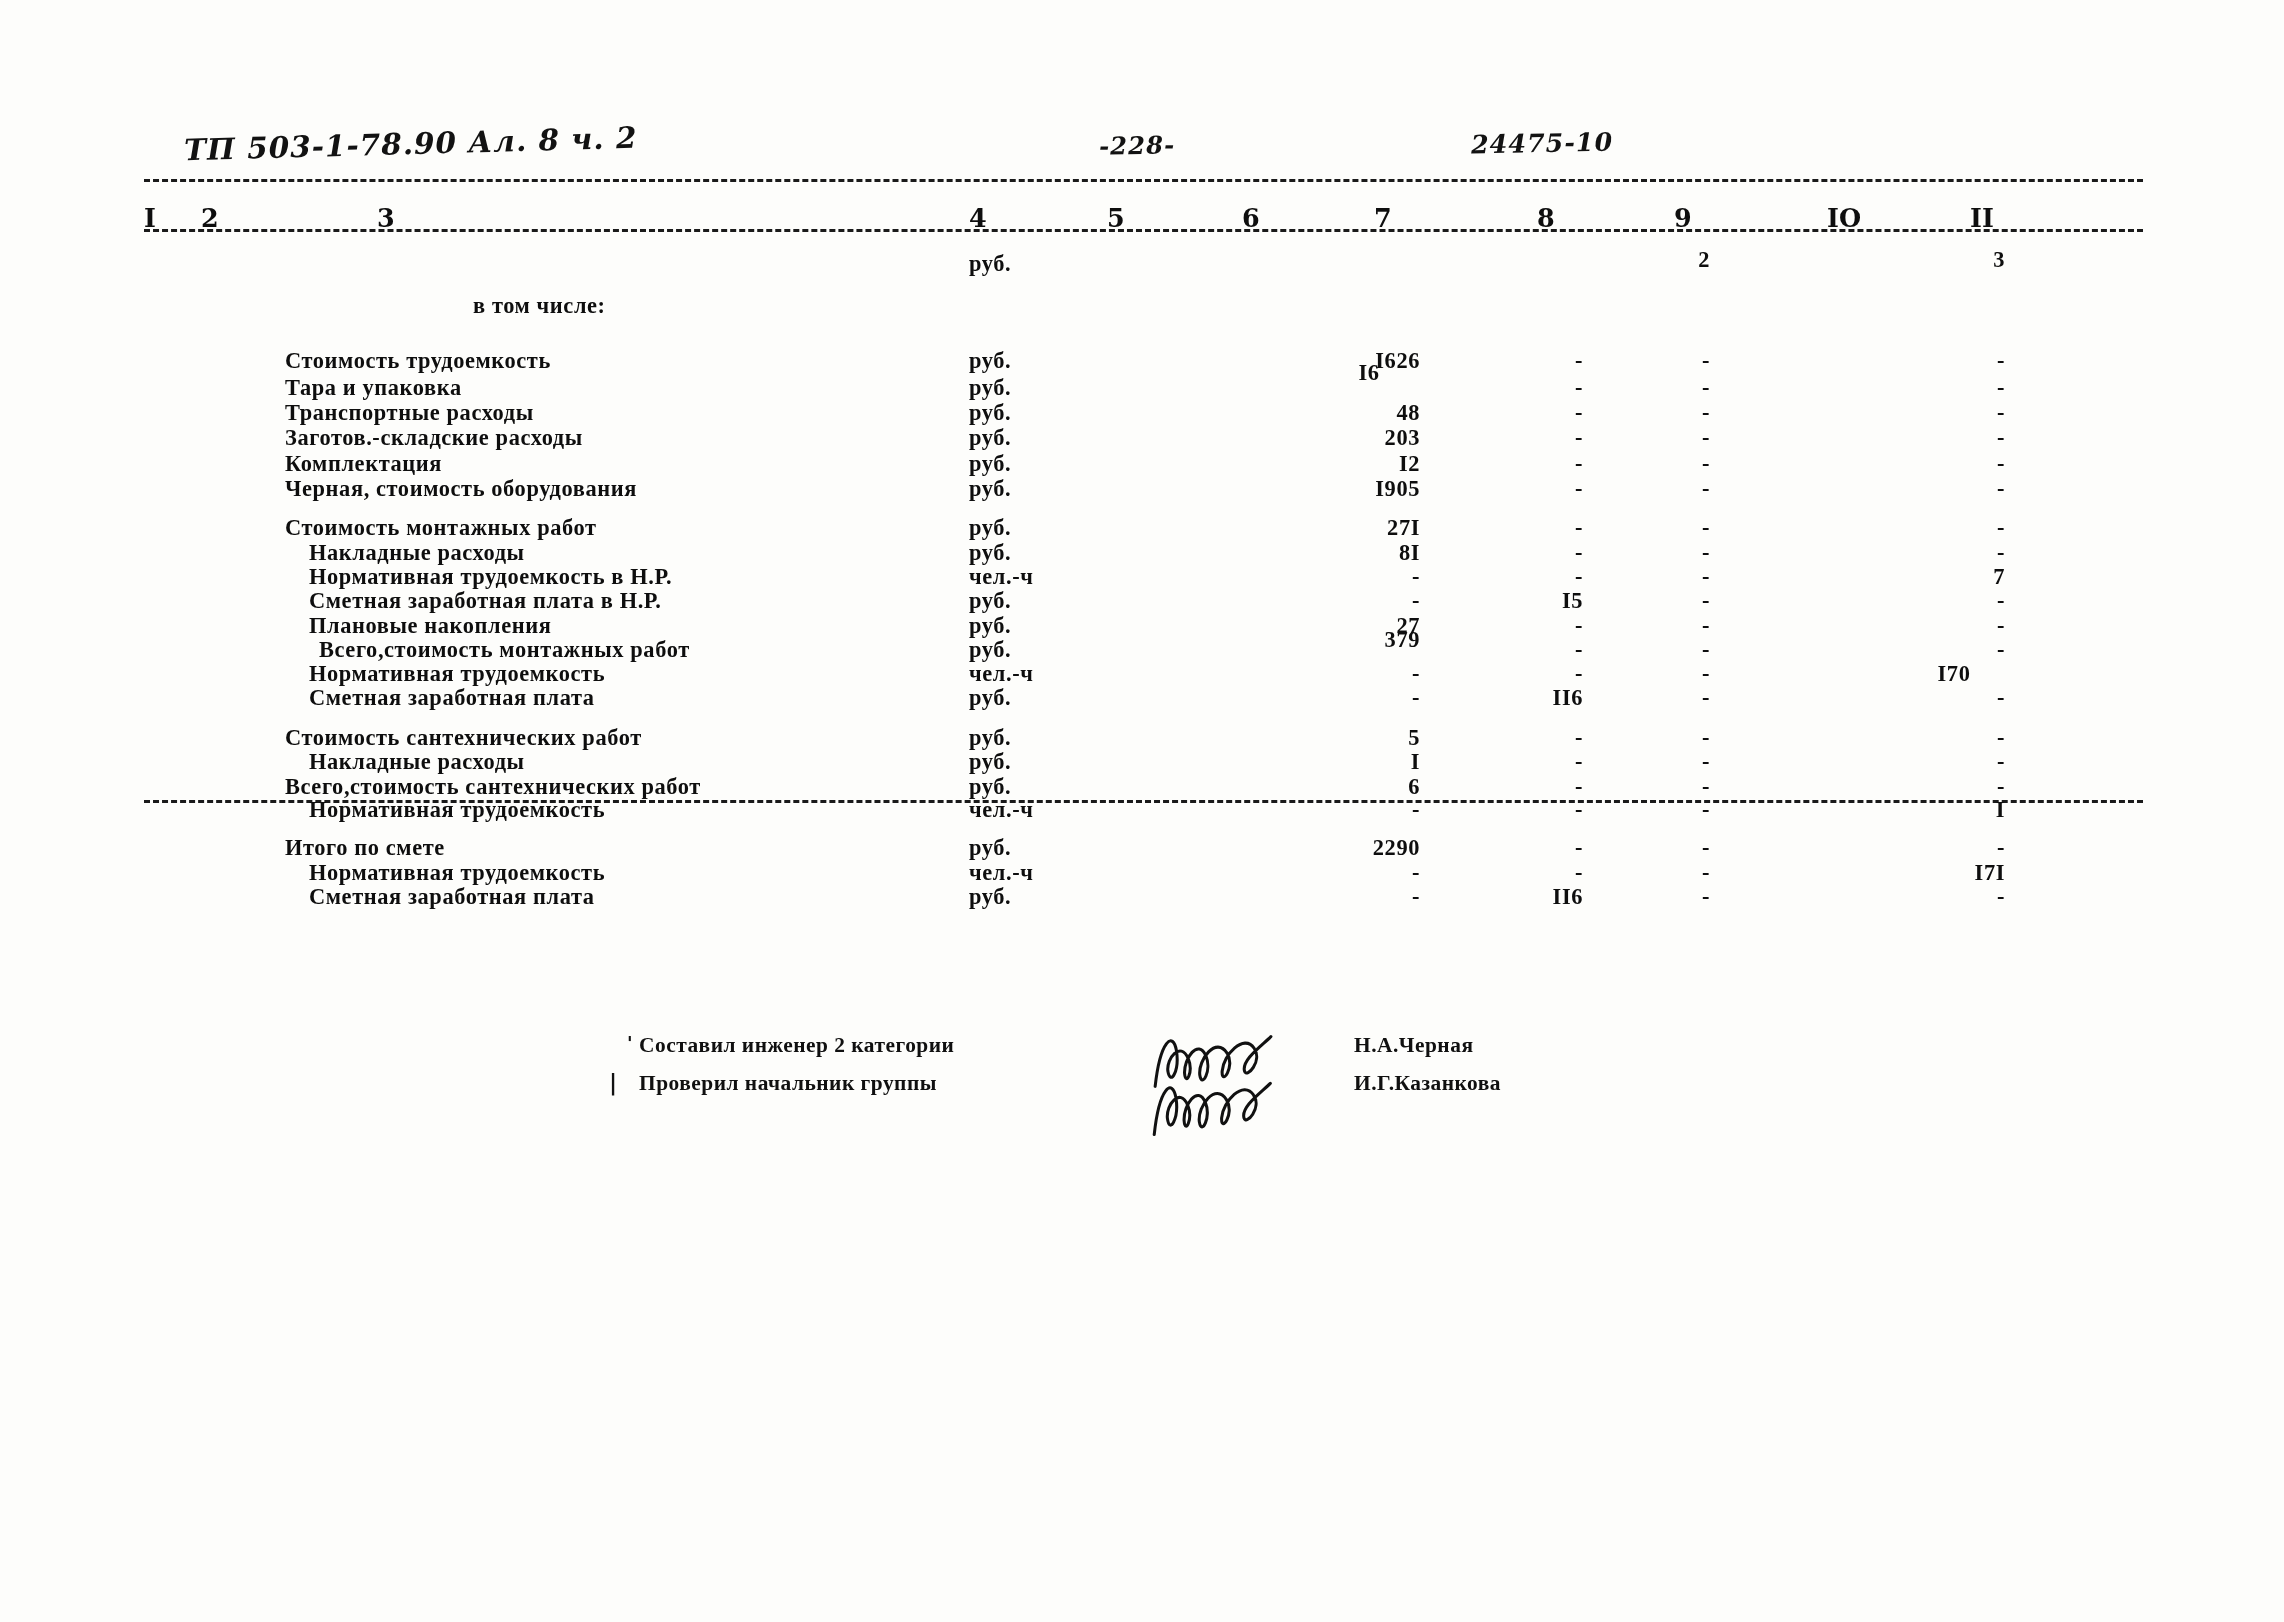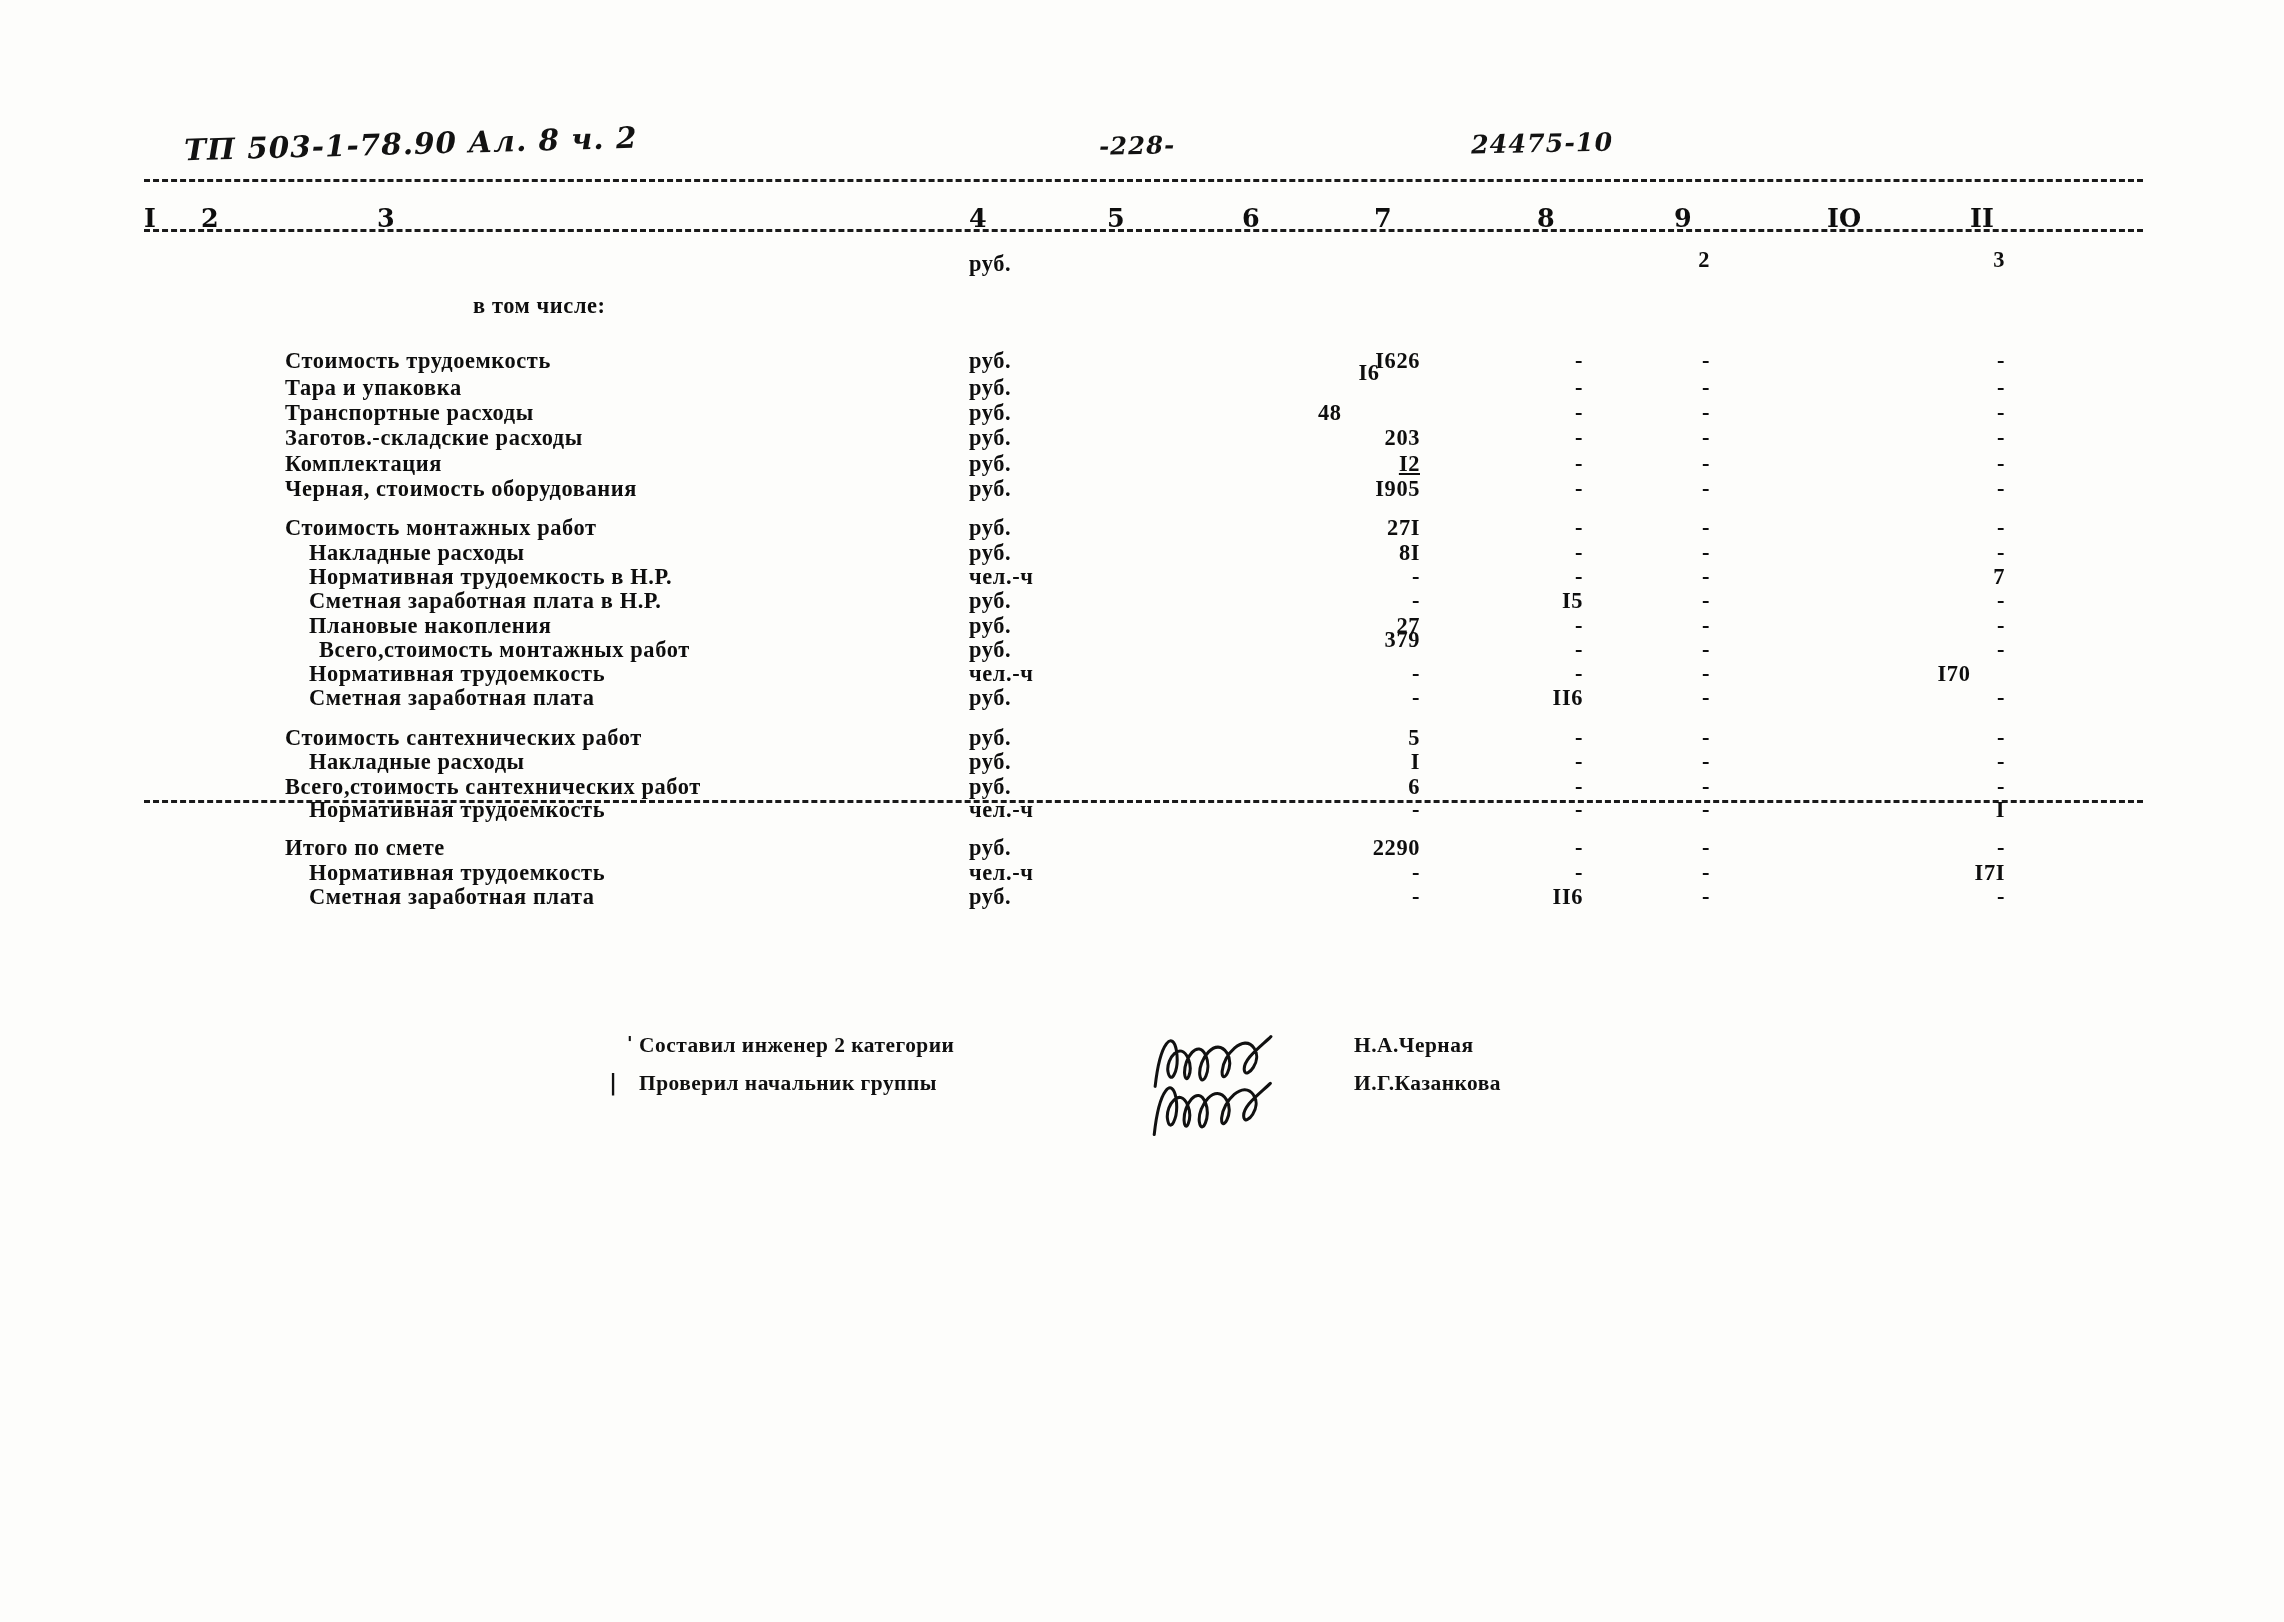--- a/index.html
+++ b/index.html
@@ -142,33 +142,33 @@
       <div class="tw" style="top: 350px; left: 1608px; width: 102px; text-align: right;">-</div>
       <div class="tw" style="top: 350px; left: 1903px; width: 102px; text-align: right;">-</div>
       <div class="tw" style="left: 285px; top: 377px;">Тара и упаковка</div>
       <div class="tw" style="top: 377px; left: 969px;">руб.</div>
       <div class="tw" style="top: 362px; left: 1318px; width: 102px; text-align: center;">I6</div>
       <div class="tw" style="top: 377px; left: 1481px; width: 102px; text-align: right;">-</div>
       <div class="tw" style="top: 377px; left: 1608px; width: 102px; text-align: right;">-</div>
       <div class="tw" style="top: 377px; left: 1903px; width: 102px; text-align: right;">-</div>
       <div class="tw" style="left: 285px; top: 402px;">Транспортные расходы</div>
       <div class="tw" style="top: 402px; left: 969px;">руб.</div>
-      <div class="tw" style="top: 402px; left: 1318px; width: 102px; ">48</div>
+      <div class="tw" style="top: 402px; left: 1318px; width: 102px; text-align: right;">48</div>
       <div class="tw" style="top: 402px; left: 1481px; width: 102px; text-align: right;">-</div>
       <div class="tw" style="top: 402px; left: 1608px; width: 102px; text-align: right;">-</div>
       <div class="tw" style="top: 402px; left: 1903px; width: 102px; text-align: right;">-</div>
       <div class="tw" style="left: 285px; top: 427px;">Заготов.-складские расходы</div>
       <div class="tw" style="top: 427px; left: 969px;">руб.</div>
       <div class="tw" style="top: 427px; left: 1318px; width: 102px; text-align: right;">203</div>
       <div class="tw" style="top: 427px; left: 1481px; width: 102px; text-align: right;">-</div>
       <div class="tw" style="top: 427px; left: 1608px; width: 102px; text-align: right;">-</div>
       <div class="tw" style="top: 427px; left: 1903px; width: 102px; text-align: right;">-</div>
       <div class="tw" style="left: 285px; top: 453px;">Комплектация</div>
       <div class="tw" style="top: 453px; left: 969px;">руб.</div>
-      <div class="tw" style="top: 453px; left: 1318px; width: 102px; text-align: right; text-decoration: underline;">I2</div>
+      <div class="tw" style="top: 453px; left: 1318px; width: 102px; text-align: right;">I2</div>
       <div class="tw" style="top: 453px; left: 1481px; width: 102px; text-align: right;">-</div>
       <div class="tw" style="top: 453px; left: 1608px; width: 102px; text-align: right;">-</div>
       <div class="tw" style="top: 453px; left: 1903px; width: 102px; text-align: right;">-</div>
       <div class="tw" style="left: 285px; top: 478px;">Черная, стоимость оборудования</div>
       <div class="tw" style="top: 478px; left: 969px;">руб.</div>
       <div class="tw" style="top: 478px; left: 1318px; width: 102px; text-align: right;">I905</div>
       <div class="tw" style="top: 478px; left: 1481px; width: 102px; text-align: right;">-</div>
       <div class="tw" style="top: 478px; left: 1608px; width: 102px; text-align: right;">-</div>
       <div class="tw" style="top: 478px; left: 1903px; width: 102px; text-align: right;">-</div>
       <div class="tw" style="left: 285px; top: 517px;">Стоимость монтажных работ</div>

